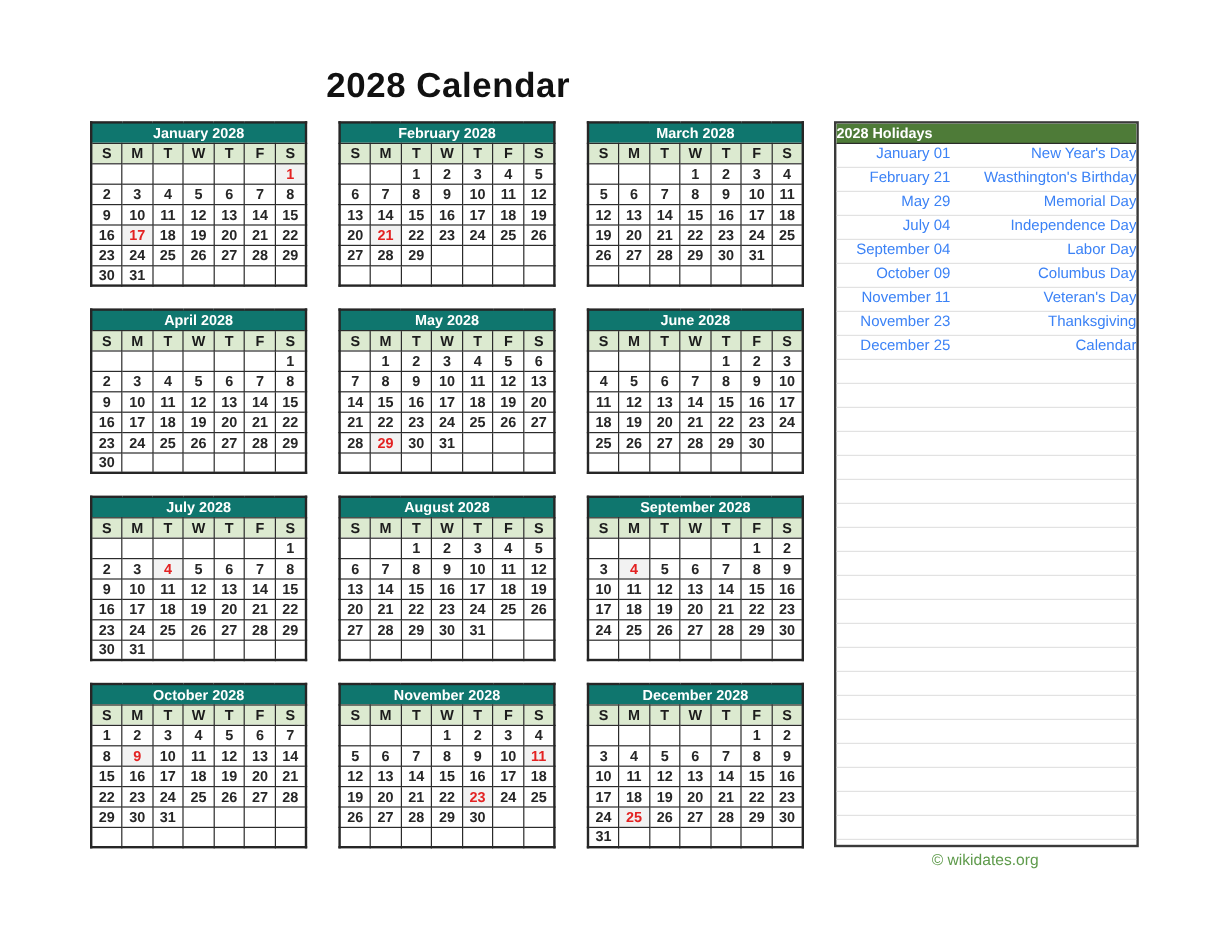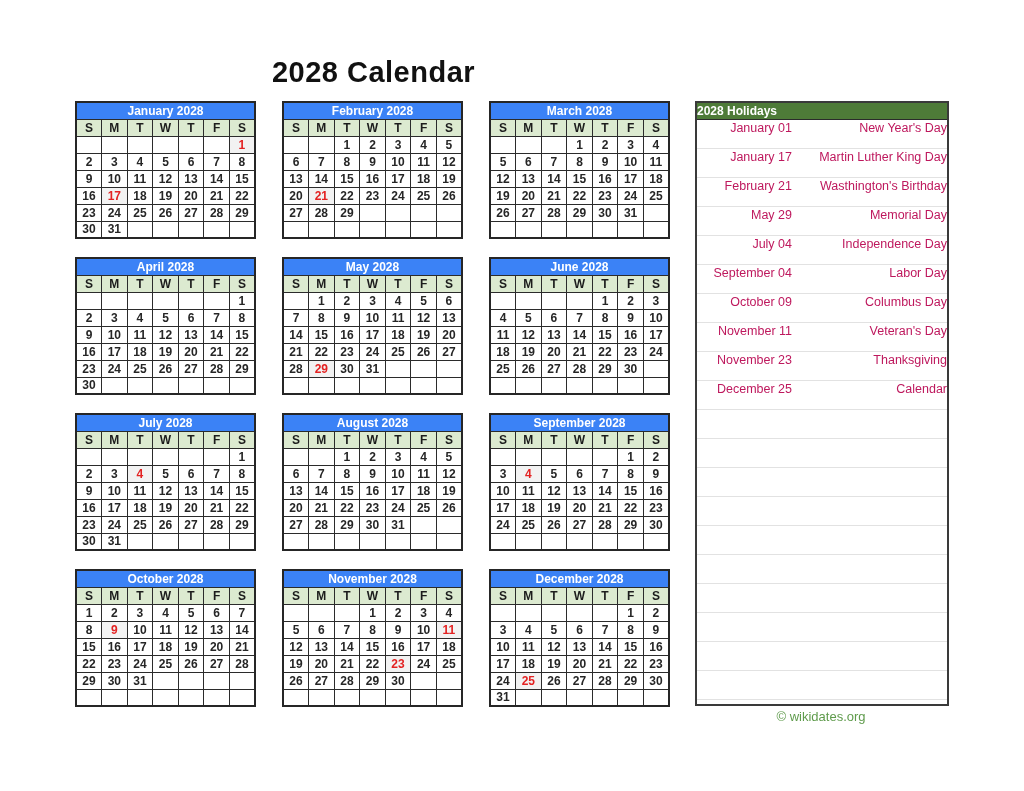--- a/index.html
+++ b/index.html
@@ -20,21 +20,21 @@
     display: grid;
     grid-template-columns: repeat(3, 181px);
     column-gap: 26px; row-gap: 18px;
   }
   table.month {
     width: 181px; border-collapse: collapse; table-layout: fixed;
     border: 2px solid #262626;
   }
   table.month th, table.month td { border: 1px solid #2b2b2b; text-align: center; }
   .mhead {
-    background: #3b82f6; color: #ffffff;
+    background: #0f766e; color: #ffffff;
     font-size: 12px; font-weight: bold; height: 17px;
   }
   .dow {
     background: #dcead0; color: #1c1c1c;
     font-size: 12px; font-weight: bold; height: 17px;
   }
   td.day {
     background: #ffffff; color: #262626;
     font-size: 12px; font-weight: bold; height: 17px;
   }
@@ -42,23 +42,23 @@
   .holidays {
     width: 254px; height: 605px;
     border: 2px solid #3a3a3a; background: #ffffff; overflow: hidden;
   }
   .hhead {
     background: #4e7b38; color: #ffffff;
     font-size: 12px; font-weight: bold; height: 17px; line-height: 17px;
     border-bottom: 1px solid #2b2b2b;
   }
   .hrow {
-    display: flex; height: 29px; line-height: 16.5px;
+    display: flex; height: 20px; line-height: 16.5px;
     border-bottom: 1px solid #e2e2e2;
-    font-size: 12.5px; color: #be185d;
+    font-size: 12.5px; color: #3b82f6;
   }
   .hdate { width: 104px; text-align: right; padding-right: 9px; white-space: nowrap; }
   .hname { flex: 1; text-align: right; white-space: nowrap; }
   .footer {
     position: absolute; left: 694px; top: 709px; width: 254px;
     text-align: center; font-size: 13px; color: #5f9b4c;
   }
 </style>
 </head>
 <body>
@@ -934,24 +934,20 @@
     </div>
 
   <div class="holidays">
     <div class="hhead">2028 Holidays</div>
     <div id="holiday-rows">
         <div class="hrow">
           <span class="hdate">January 01</span>
           <span class="hname">New Year's Day</span>
         </div>
         <div class="hrow">
-          <span class="hdate">January 17</span>
-          <span class="hname">Martin Luther King Day</span>
-        </div>
-        <div class="hrow">
           <span class="hdate">February 21</span>
           <span class="hname">Wasthington's Birthday</span>
         </div>
         <div class="hrow">
           <span class="hdate">May 29</span>
           <span class="hname">Memorial Day</span>
         </div>
         <div class="hrow">
           <span class="hdate">July 04</span>
           <span class="hname">Independence Day</span>

